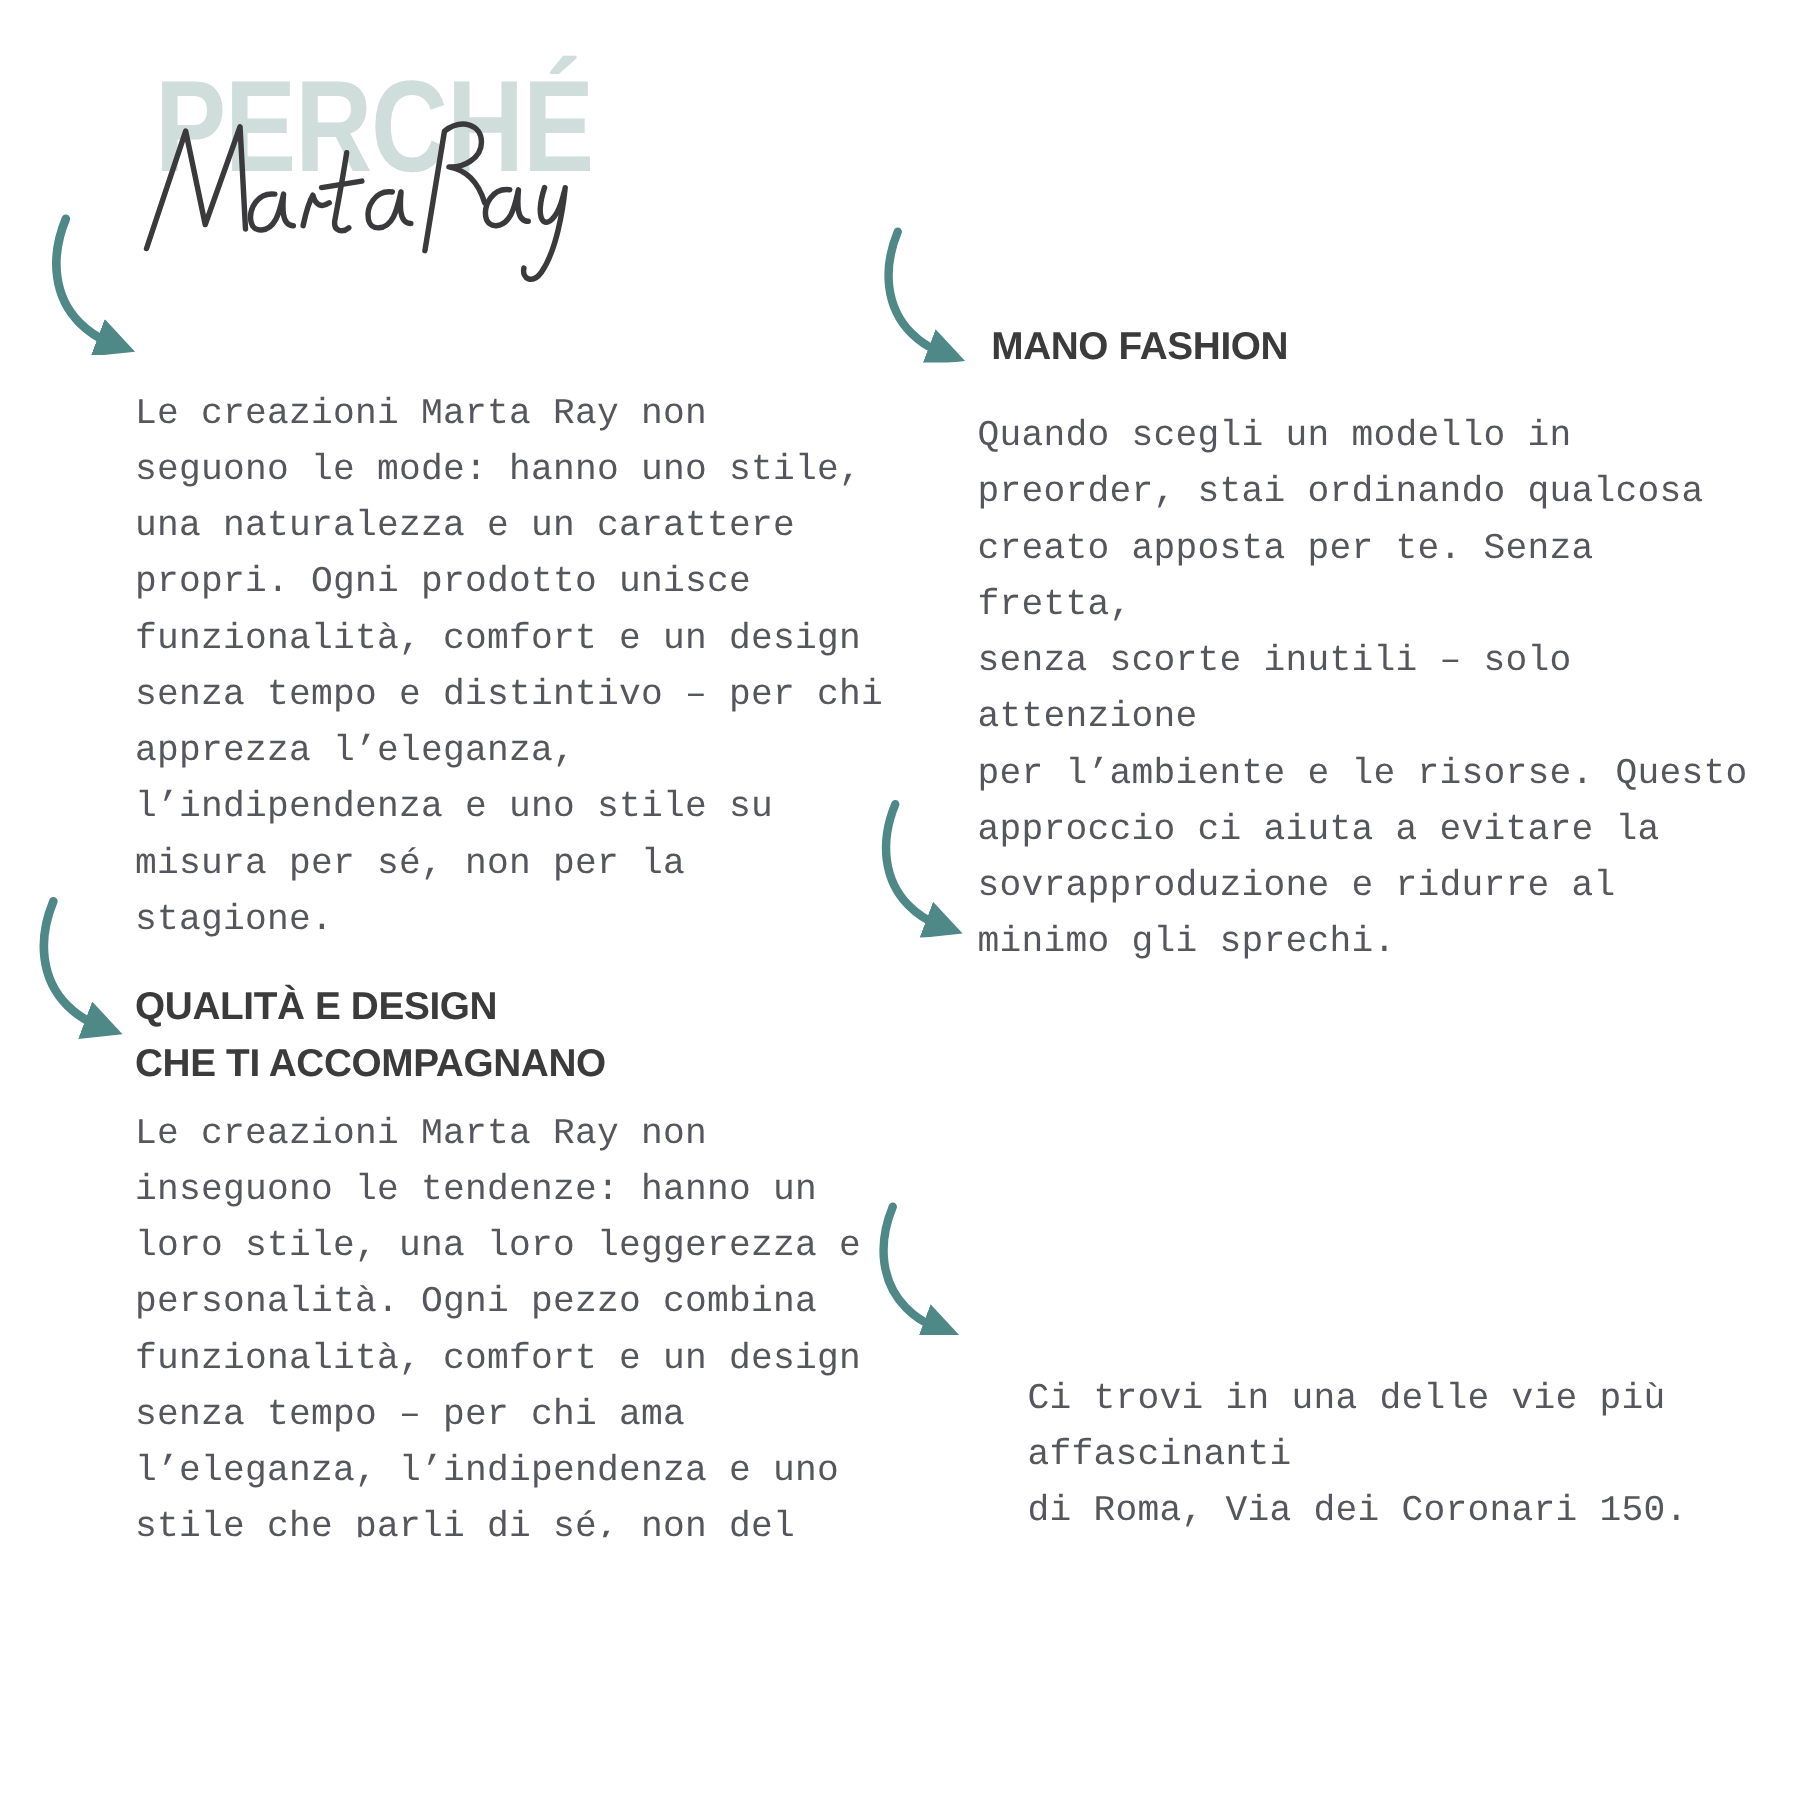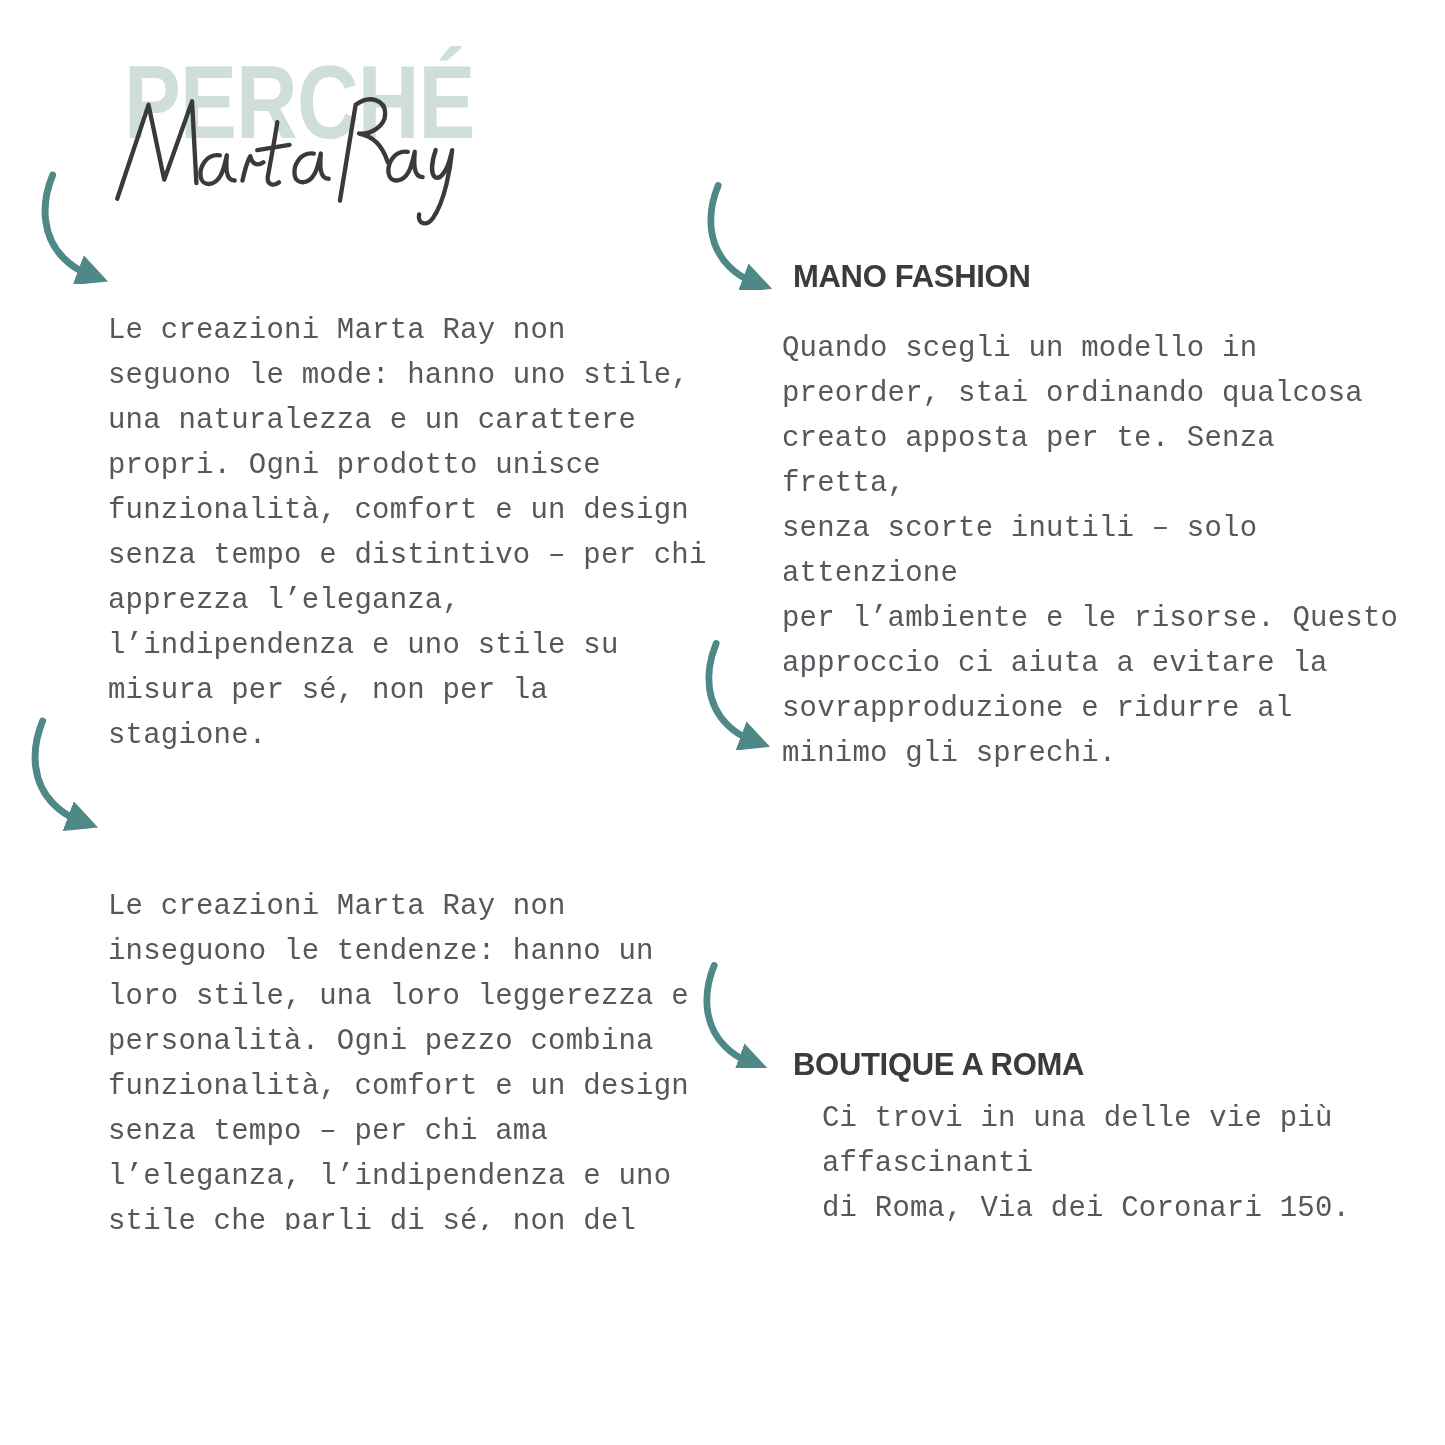--- a/index.html
+++ b/index.html
@@ -100,20 +100,22 @@
 propri. Ogni prodotto unisce
 funzionalità, comfort e un design
 senza tempo e distintivo – per chi
 apprezza l’eleganza,
 l’indipendenza e uno stile su
 misura per sé, non per la stagione.</p>
 
   <svg class="arrow a2" viewBox="0 0 80 120">
     <path d="M18 6 C 4 40 8 74 30 96 C 38 104 46 109 54 112" marker-end="url(#ah)"></path>
   </svg>
+  <h3 class="sec-title t2">QUALITÀ E DESIGN
+CHE TI ACCOMPAGNANO</h3>
   <p class="sec-body b2">Le creazioni Marta Ray non
 inseguono le tendenze: hanno un
 loro stile, una loro leggerezza e
 personalità. Ogni pezzo combina
 funzionalità, comfort e un design
 senza tempo – per chi ama
 l’eleganza, l’indipendenza e uno
 stile che parli di sé, non del
 momento.</p>
 
@@ -130,20 +132,19 @@
 sovrapproduzione e ridurre al
 minimo gli sprechi.</p>
 
   <svg class="arrow a4" viewBox="0 0 80 120">
     <path d="M18 6 C 4 40 8 74 30 96 C 38 104 46 109 54 112" marker-end="url(#ah)"></path>
   </svg>
 
   <svg class="arrow a5" viewBox="0 0 80 120">
     <path d="M18 6 C 4 40 8 74 30 96 C 38 104 46 109 54 112" marker-end="url(#ah)"></path>
   </svg>
-  <h3 class="sec-title t5">BOUTIQUE A ROMA</h3>
   <p class="sec-body b5">Ci trovi in una delle vie più affascinanti
 di Roma, Via dei Coronari 150.
 Passa a trovarci per provare, chiedere
 – o anche solo per un momento di
 ispirazione.</p>
 
 </div>
 
 </body></html>

